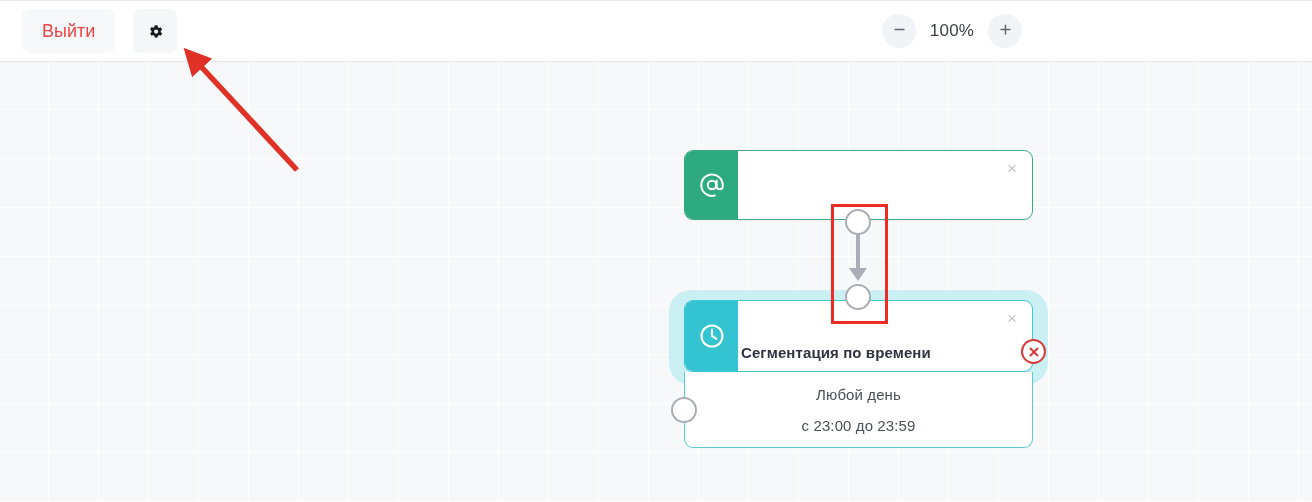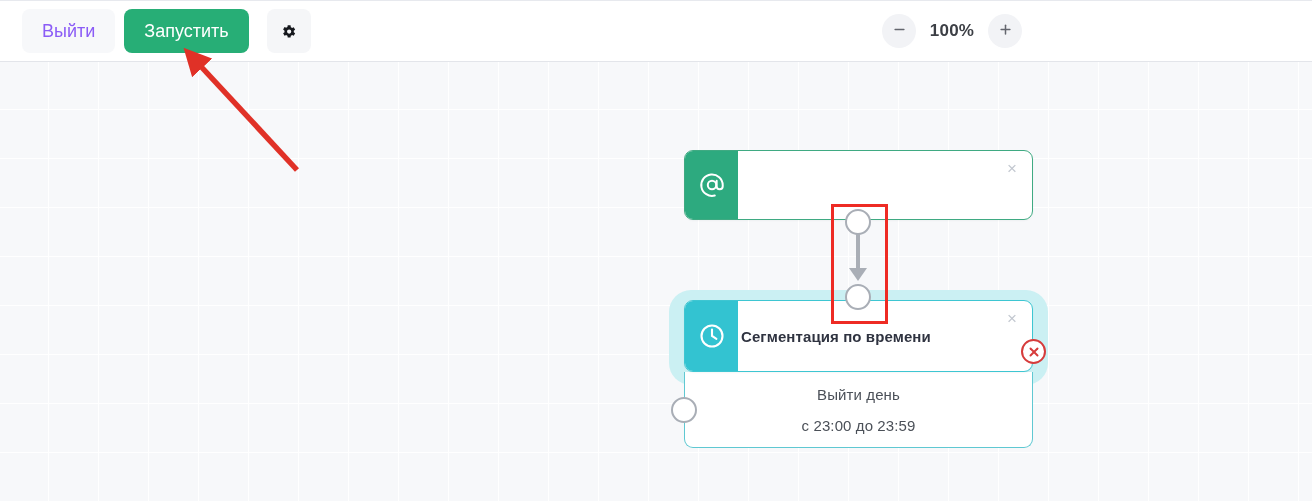--- a/index.html
+++ b/index.html
@@ -49,21 +49,21 @@
     line-height: 1;
     height: 44px;
     padding: 0 20px;
     display: inline-flex;
     align-items: center;
     justify-content: center;
     white-space: nowrap;
   }
   .btn-exit {
     background: #f7f8fa;
-    color: #8b5cf6;
+    color: #ef4444;
   }
   .btn-save {
     background: #4a7ef4;
     color: #ffffff;
     padding: 0 22px;
   }
   .btn-run {
     background: #27ae76;
     color: #ffffff;
     padding: 0 20px;
@@ -77,21 +77,20 @@
     font-size: 19px;
   }
   .gear-svg { display: block; }
 
   .tb-right {
     margin-left: auto;
     display: flex;
     align-items: center;
     gap: 12px;
     padding-right: 290px;
-    font-weight: bold;
   }
   .zoom-btn {
     width: 34px; height: 34px;
     border-radius: 50%;
     background: #f2f3f6;
     border: none;
     cursor: pointer;
     display: inline-flex;
     align-items: center;
     justify-content: center;
@@ -193,21 +192,21 @@
     position: absolute;
     left: 0; top: 0;
     width: 53px; height: 100%;
     background: #33c3d1;
     border-radius: 8px 0 0 8px;
     display: flex; align-items: center; justify-content: center;
     color: #ffffff;
   }
   .node-seg .node-title {
     position: absolute;
-    left: 56px; top: 0;
+    left: 56px; top: 16px;
     height: 100%;
     display: flex; align-items: center;
     font-size: 15px;
     font-weight: bold;
     color: #2f3340;
     letter-spacing: .1px;
   }
 
   
   .node-body {
@@ -292,21 +291,20 @@
   }
 </style>
 </head>
 <body>
 
 <div id="app">
 
   <div class="toolbar">
     <div class="tb-left">
       <button class="btn btn-exit">Выйти</button>
-      <button class="btn btn-run">Запустить</button>
       <button class="btn btn-gear">
         <span>
           <svg class="gear-svg" width="17" height="17" viewBox="0 0 24 24" fill="currentColor" aria-hidden="true">
             <path d="M19.4 13a7.7 7.7 0 0 0 0-2l2-1.6-2-3.4-2.4 1a7.6 7.6 0 0 0-1.7-1L14.9 3h-4l-.4 2.6c-.6.2-1.2.6-1.7 1l-2.4-1-2 3.4L6.4 11a7.7 7.7 0 0 0 0 2l-2 1.6 2 3.4 2.4-1c.5.4 1.1.8 1.7 1l.4 2.6h4l.4-2.6c.6-.2 1.2-.6 1.7-1l2.4 1 2-3.4-2-1.6zM12.9 15a3 3 0 1 1 0-6 3 3 0 0 1 0 6z"></path>
           </svg>
         </span>
       </button>
     </div>
 
     <div class="tb-right">
@@ -337,21 +335,21 @@
       <div class="node-icon">
         <svg width="28" height="28" viewBox="0 0 24 24" fill="none" stroke="currentColor" stroke-width="1.7" stroke-linecap="round" aria-hidden="true">
           <circle cx="12" cy="12" r="3.6"></circle>
           <path d="M16 8.4v4.6a2.6 2.6 0 0 0 5.2 0V12A9.2 9.2 0 1 0 14.4 21"></path>
         </svg>
       </div>
       <div class="node-close">×</div>
     </div>
 
     <div class="node-body">
-      <div class="body-line">Выйти день</div>
+      <div class="body-line">Любой день</div>
       <div class="body-line">с 23:00 до 23:59</div>
     </div>
 
     <div class="node node-seg">
       <div class="node-icon">
         <svg width="28" height="28" viewBox="0 0 24 24" fill="none" stroke="currentColor" stroke-width="1.8" stroke-linecap="round" aria-hidden="true">
           <circle cx="12" cy="12" r="9"></circle>
           <polyline points="12 6.4 12 12 15.8 14.4"></polyline>
         </svg>
       </div>

